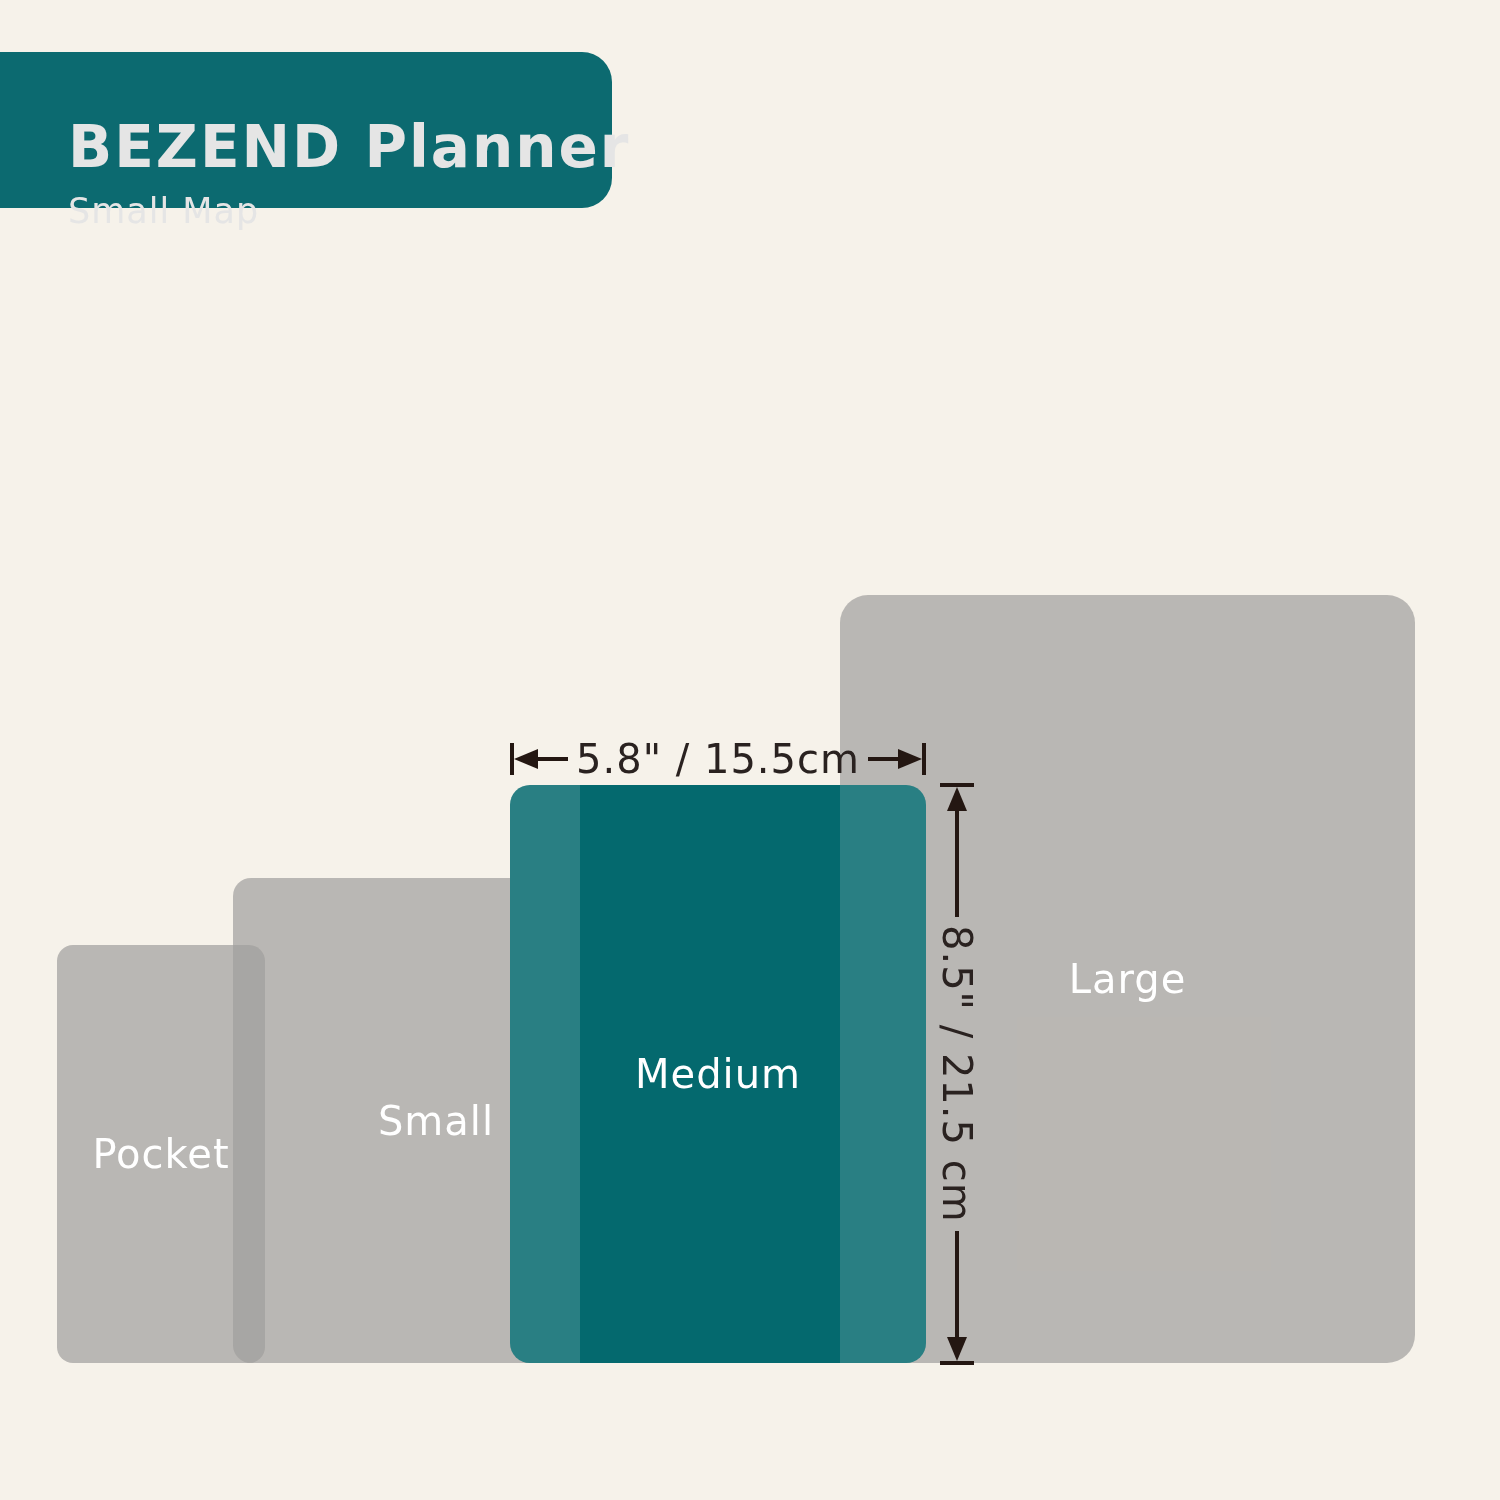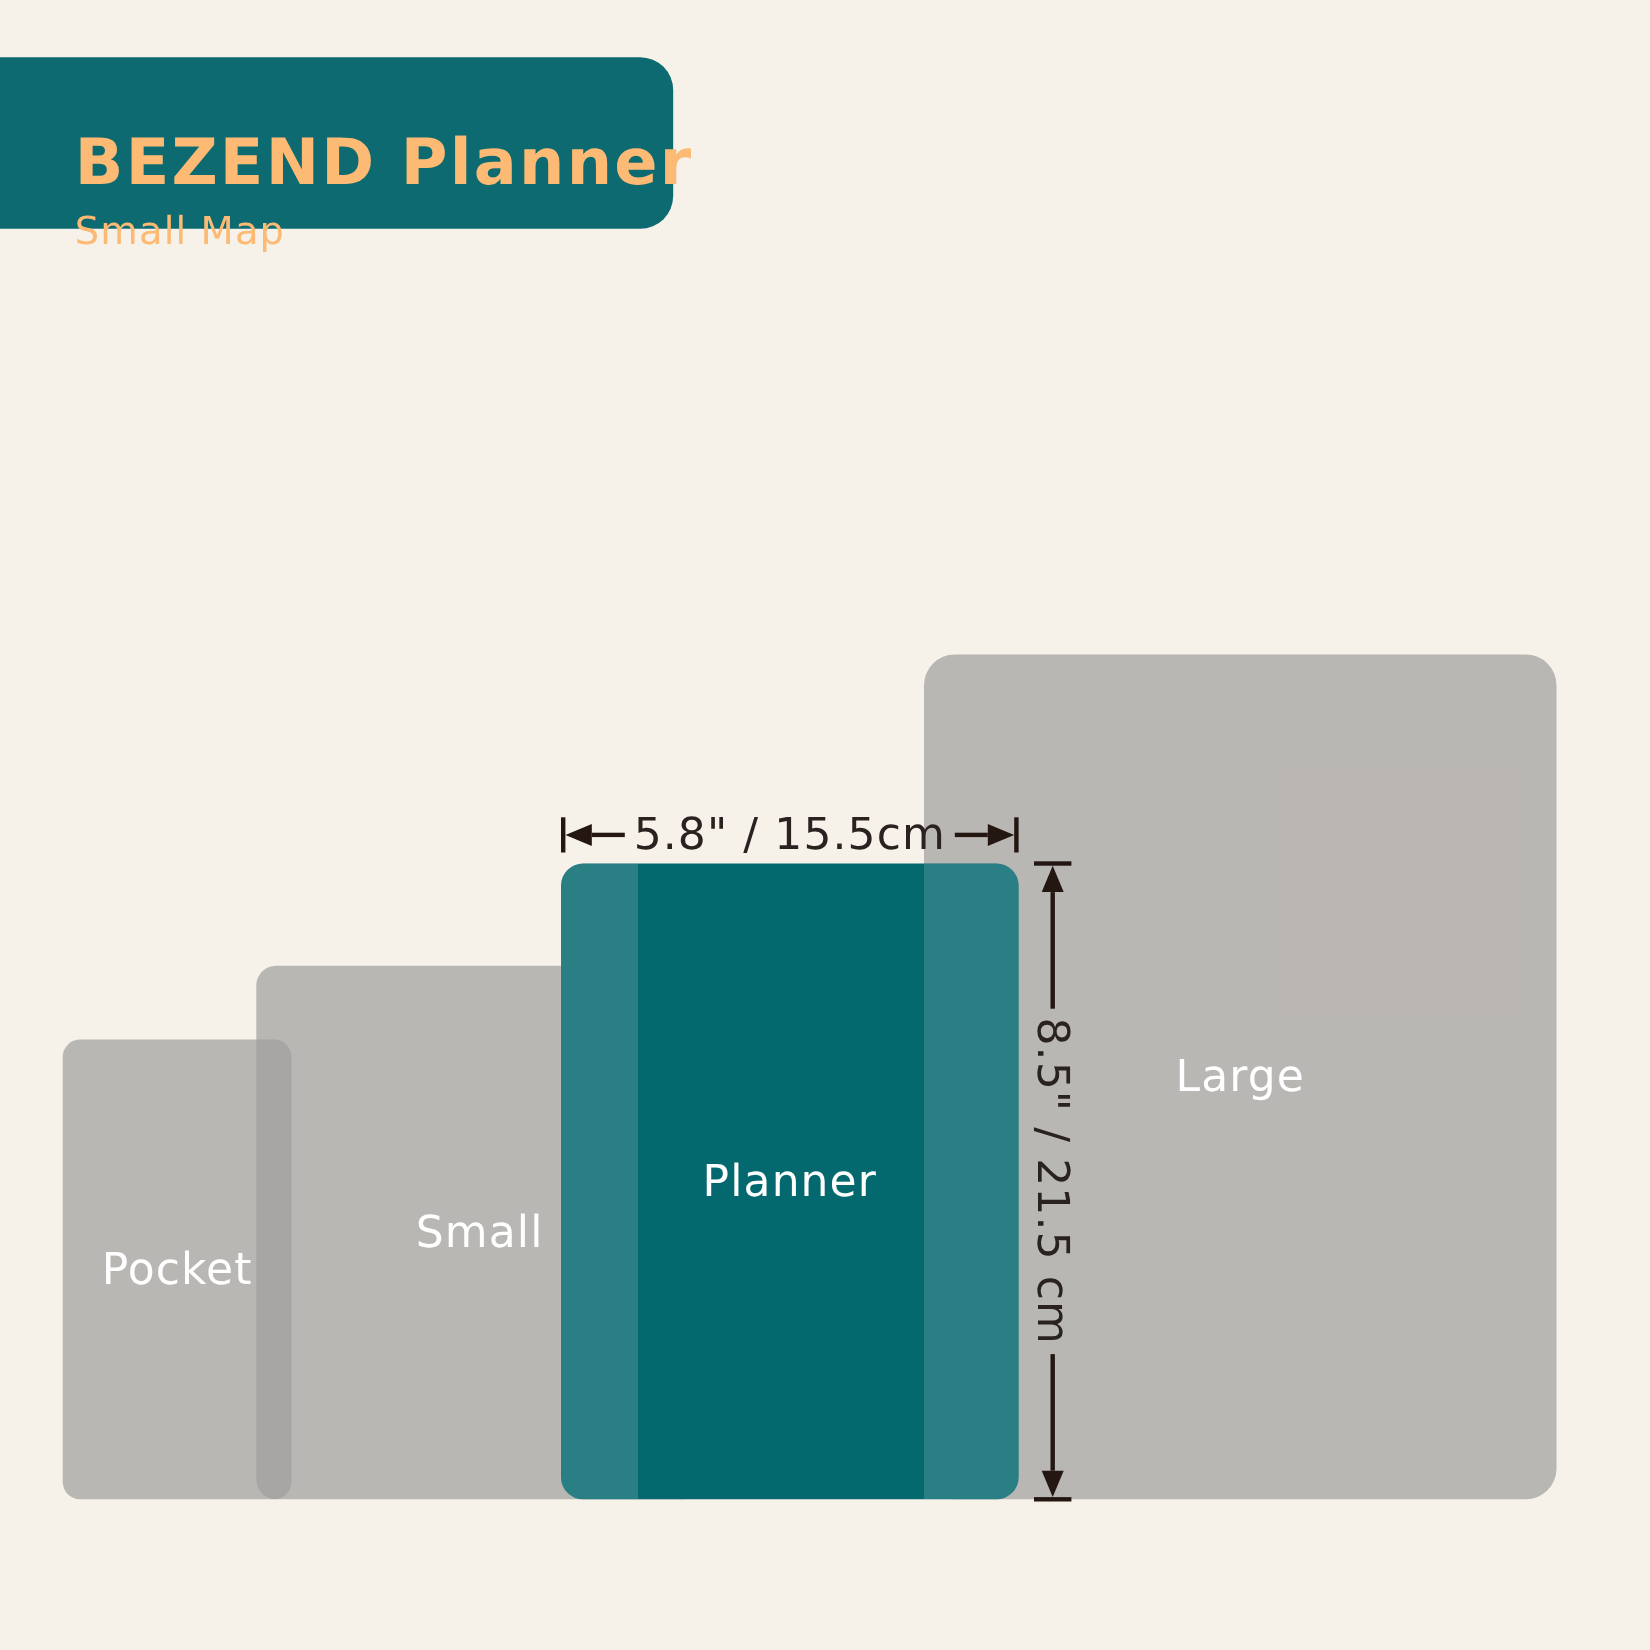--- a/index.html
+++ b/index.html
@@ -6,21 +6,21 @@
   .canvas{
     position:relative;width:1500px;height:1500px;overflow:hidden;
     background:#F6F2EA;
     font-family:"DejaVu Sans", sans-serif;
   }
 
   
   .header{
     position:absolute;left:0;top:52px;width:612px;height:156px;
     background:#0C6A70;border-radius:0 30px 30px 0;
-    color:#fdba74;
+    color:#e5e5e5;
   }
   .header-title{
     position:absolute;left:68px;top:66px;
     font-size:58px;font-weight:bold;letter-spacing:2px;line-height:1;
     white-space:nowrap;
   }
   .header-subtitle{
     position:absolute;left:68px;top:142px;
     font-size:35px;font-weight:normal;letter-spacing:1px;line-height:1;
     white-space:nowrap;
@@ -111,21 +111,21 @@
     <span class="rect-label">Small</span>
   </div>
 
   <div class="rect rect-gray rect-large">
     <span class="rect-label">Large</span>
   </div>
 
   <div class="rect rect-medium">
     <div class="overlap-strip strip-left"></div>
     <div class="overlap-strip strip-right"></div>
-    <span class="rect-label">Planner</span>
+    <span class="rect-label">Medium</span>
   </div>
 
   <div class="h-dim dim">
     <div class="h-tick"></div>
     <div class="arrow-left"></div>
     <div class="h-seg"></div>
     <span class="dim-label">5.8" / 15.5cm</span>
     <div class="h-seg"></div>
     <div class="arrow-right"></div>
     <div class="h-tick"></div>

